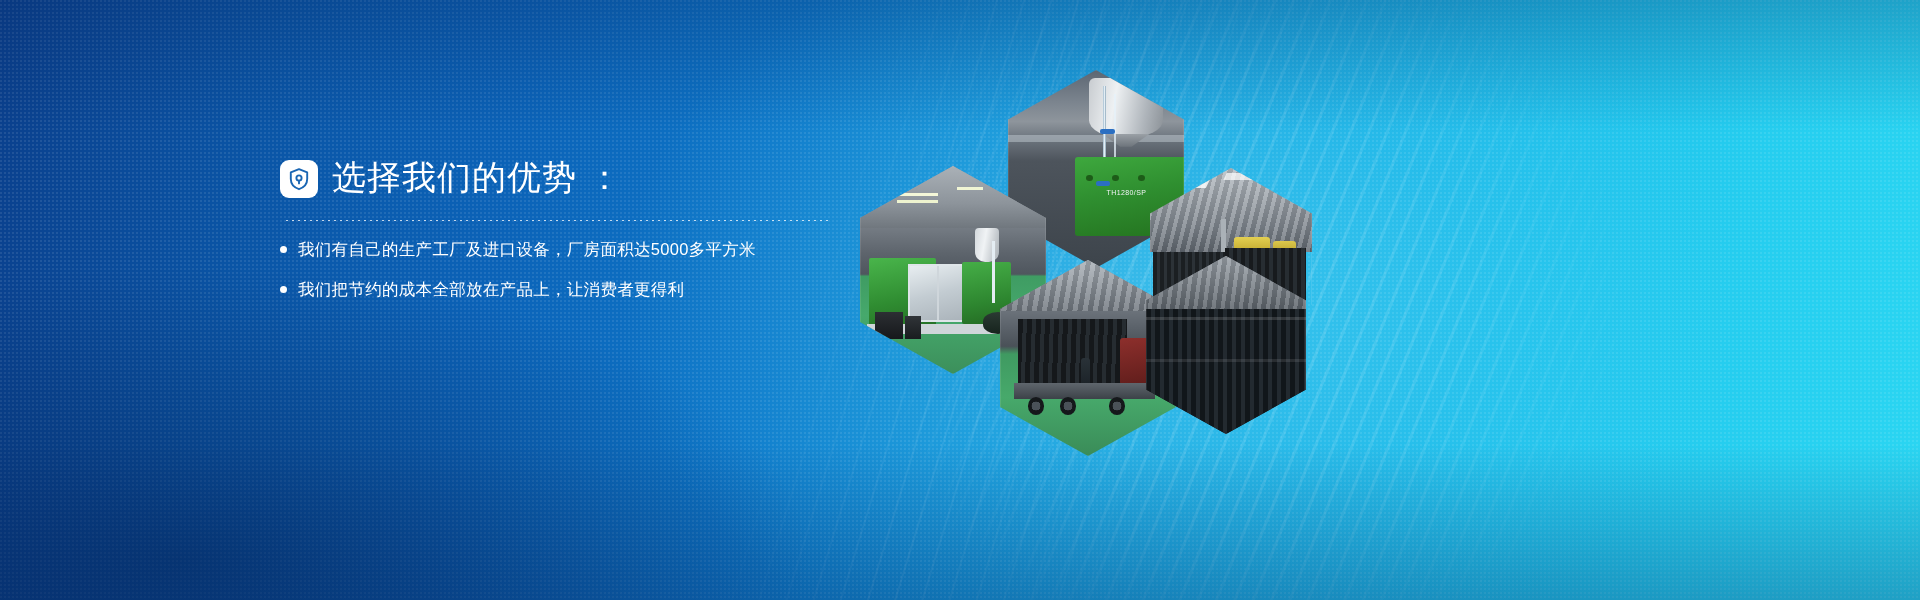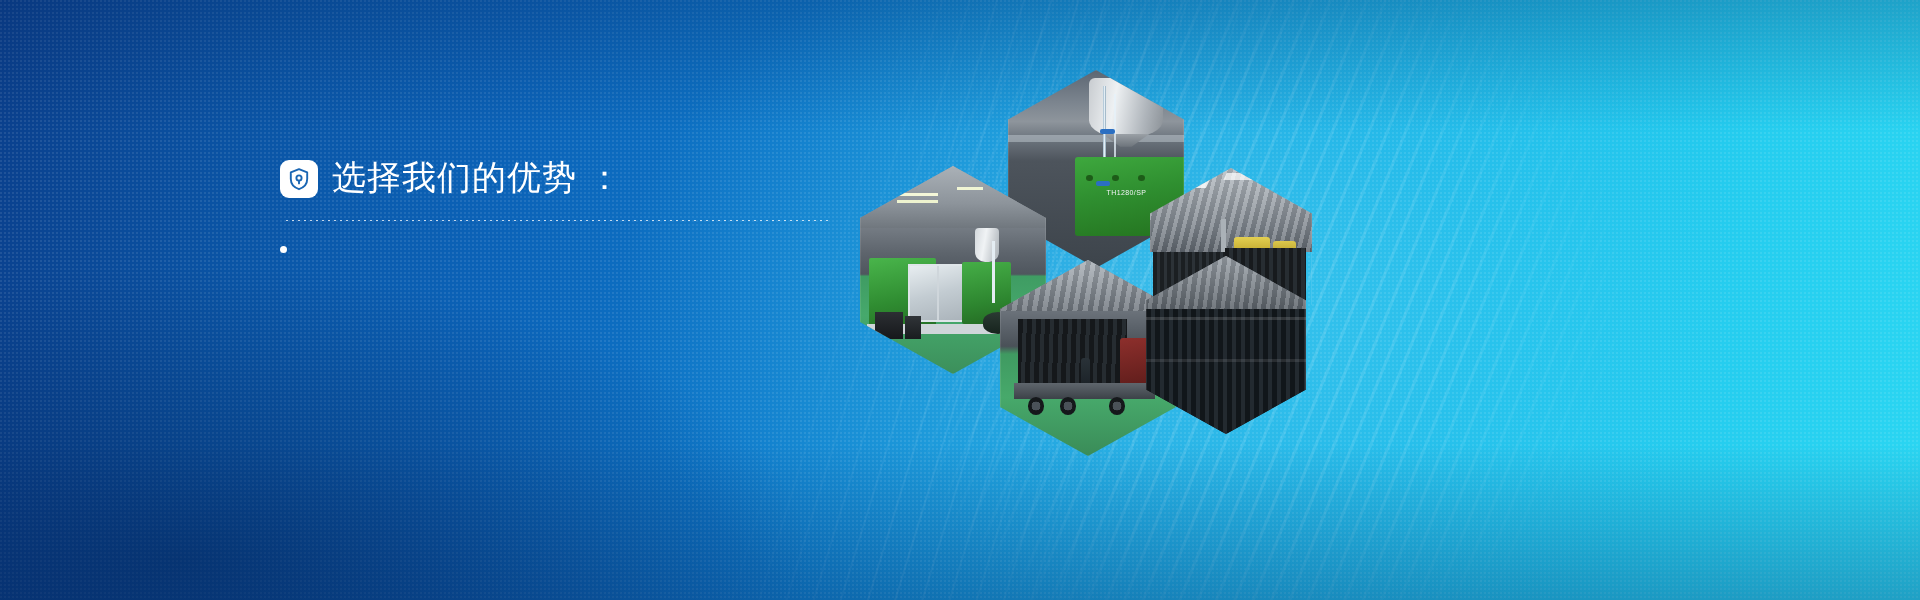--- a/index.html
+++ b/index.html
@@ -302,18 +302,23 @@
         </svg>
       </span>
       <span class="title-text">选择我们的优势 ：</span>
     </div>
 
     <div class="divider"></div>
 
     <ul class="bullets">
       <li>
         <span class="dot"></span>
+        <span>我们有自己的生产工厂及进口设备，厂房面积达5000多平方米</span>
+      </li>
+      <li>
+        <span class="dot"></span>
+        <span>我们把节约的成本全部放在产品上，让消费者更得利</span>
       </li>
     </ul>
 
   </div>
 
 </div>
 
 </body></html>

